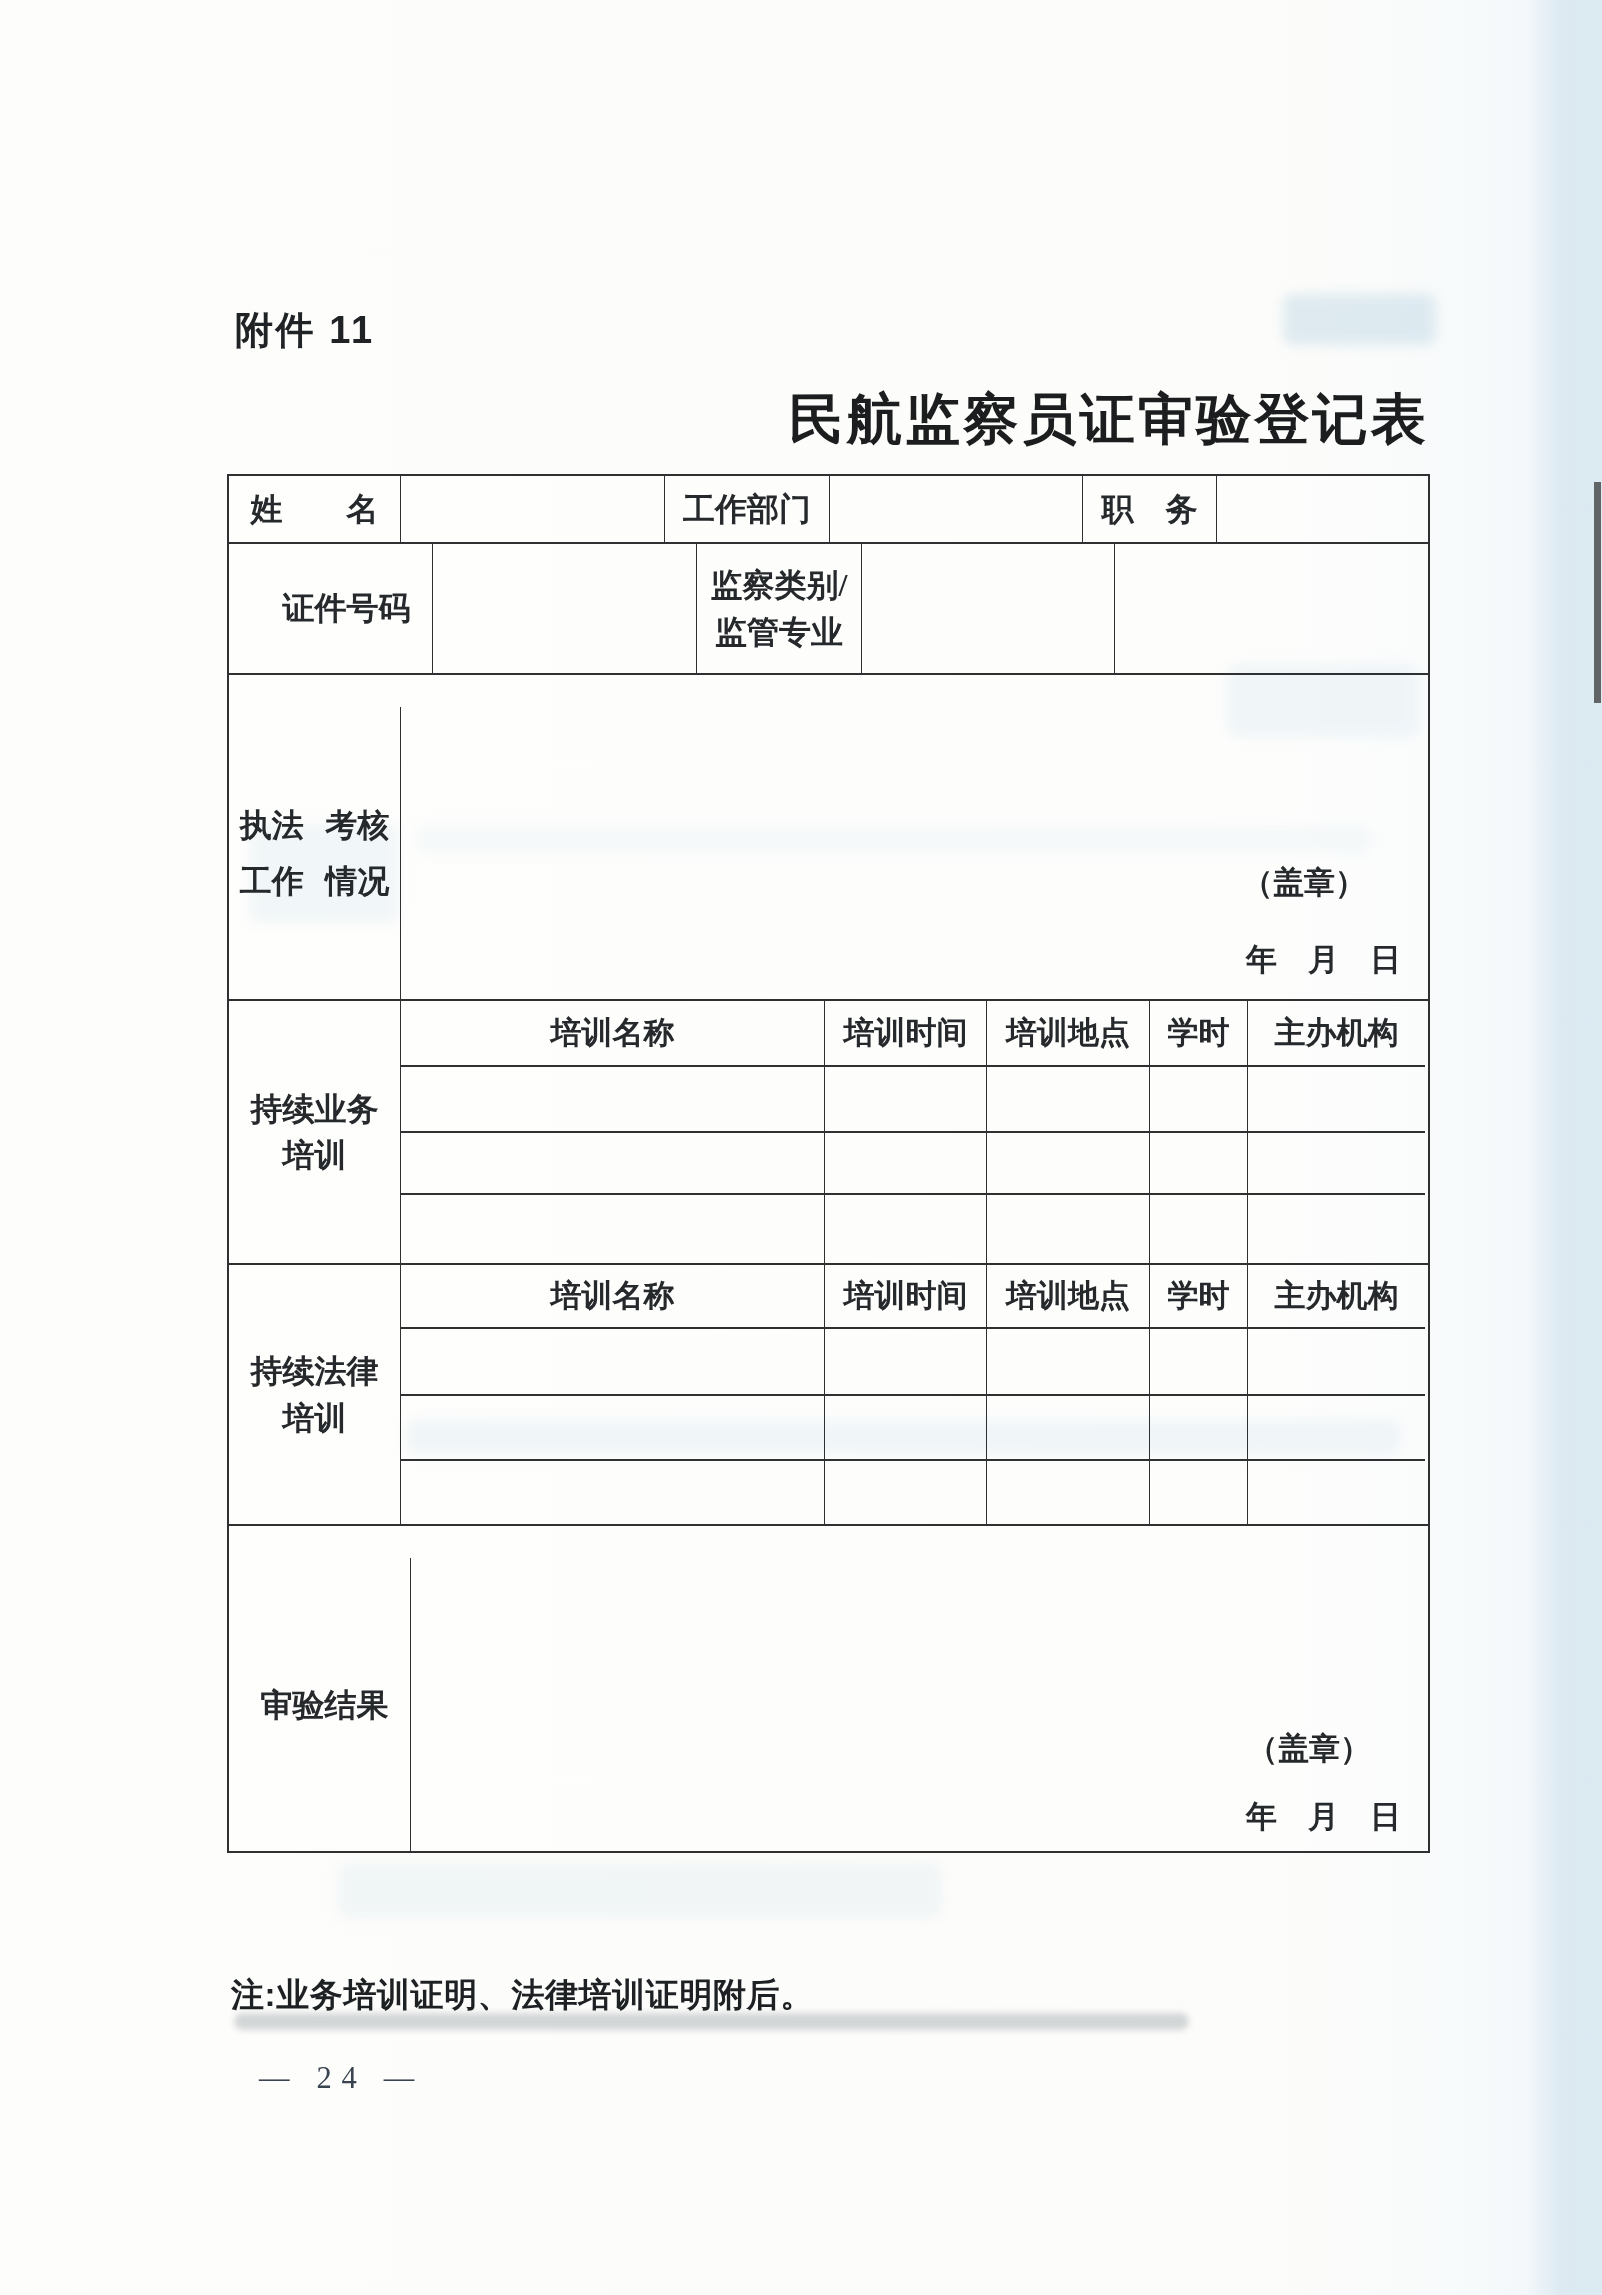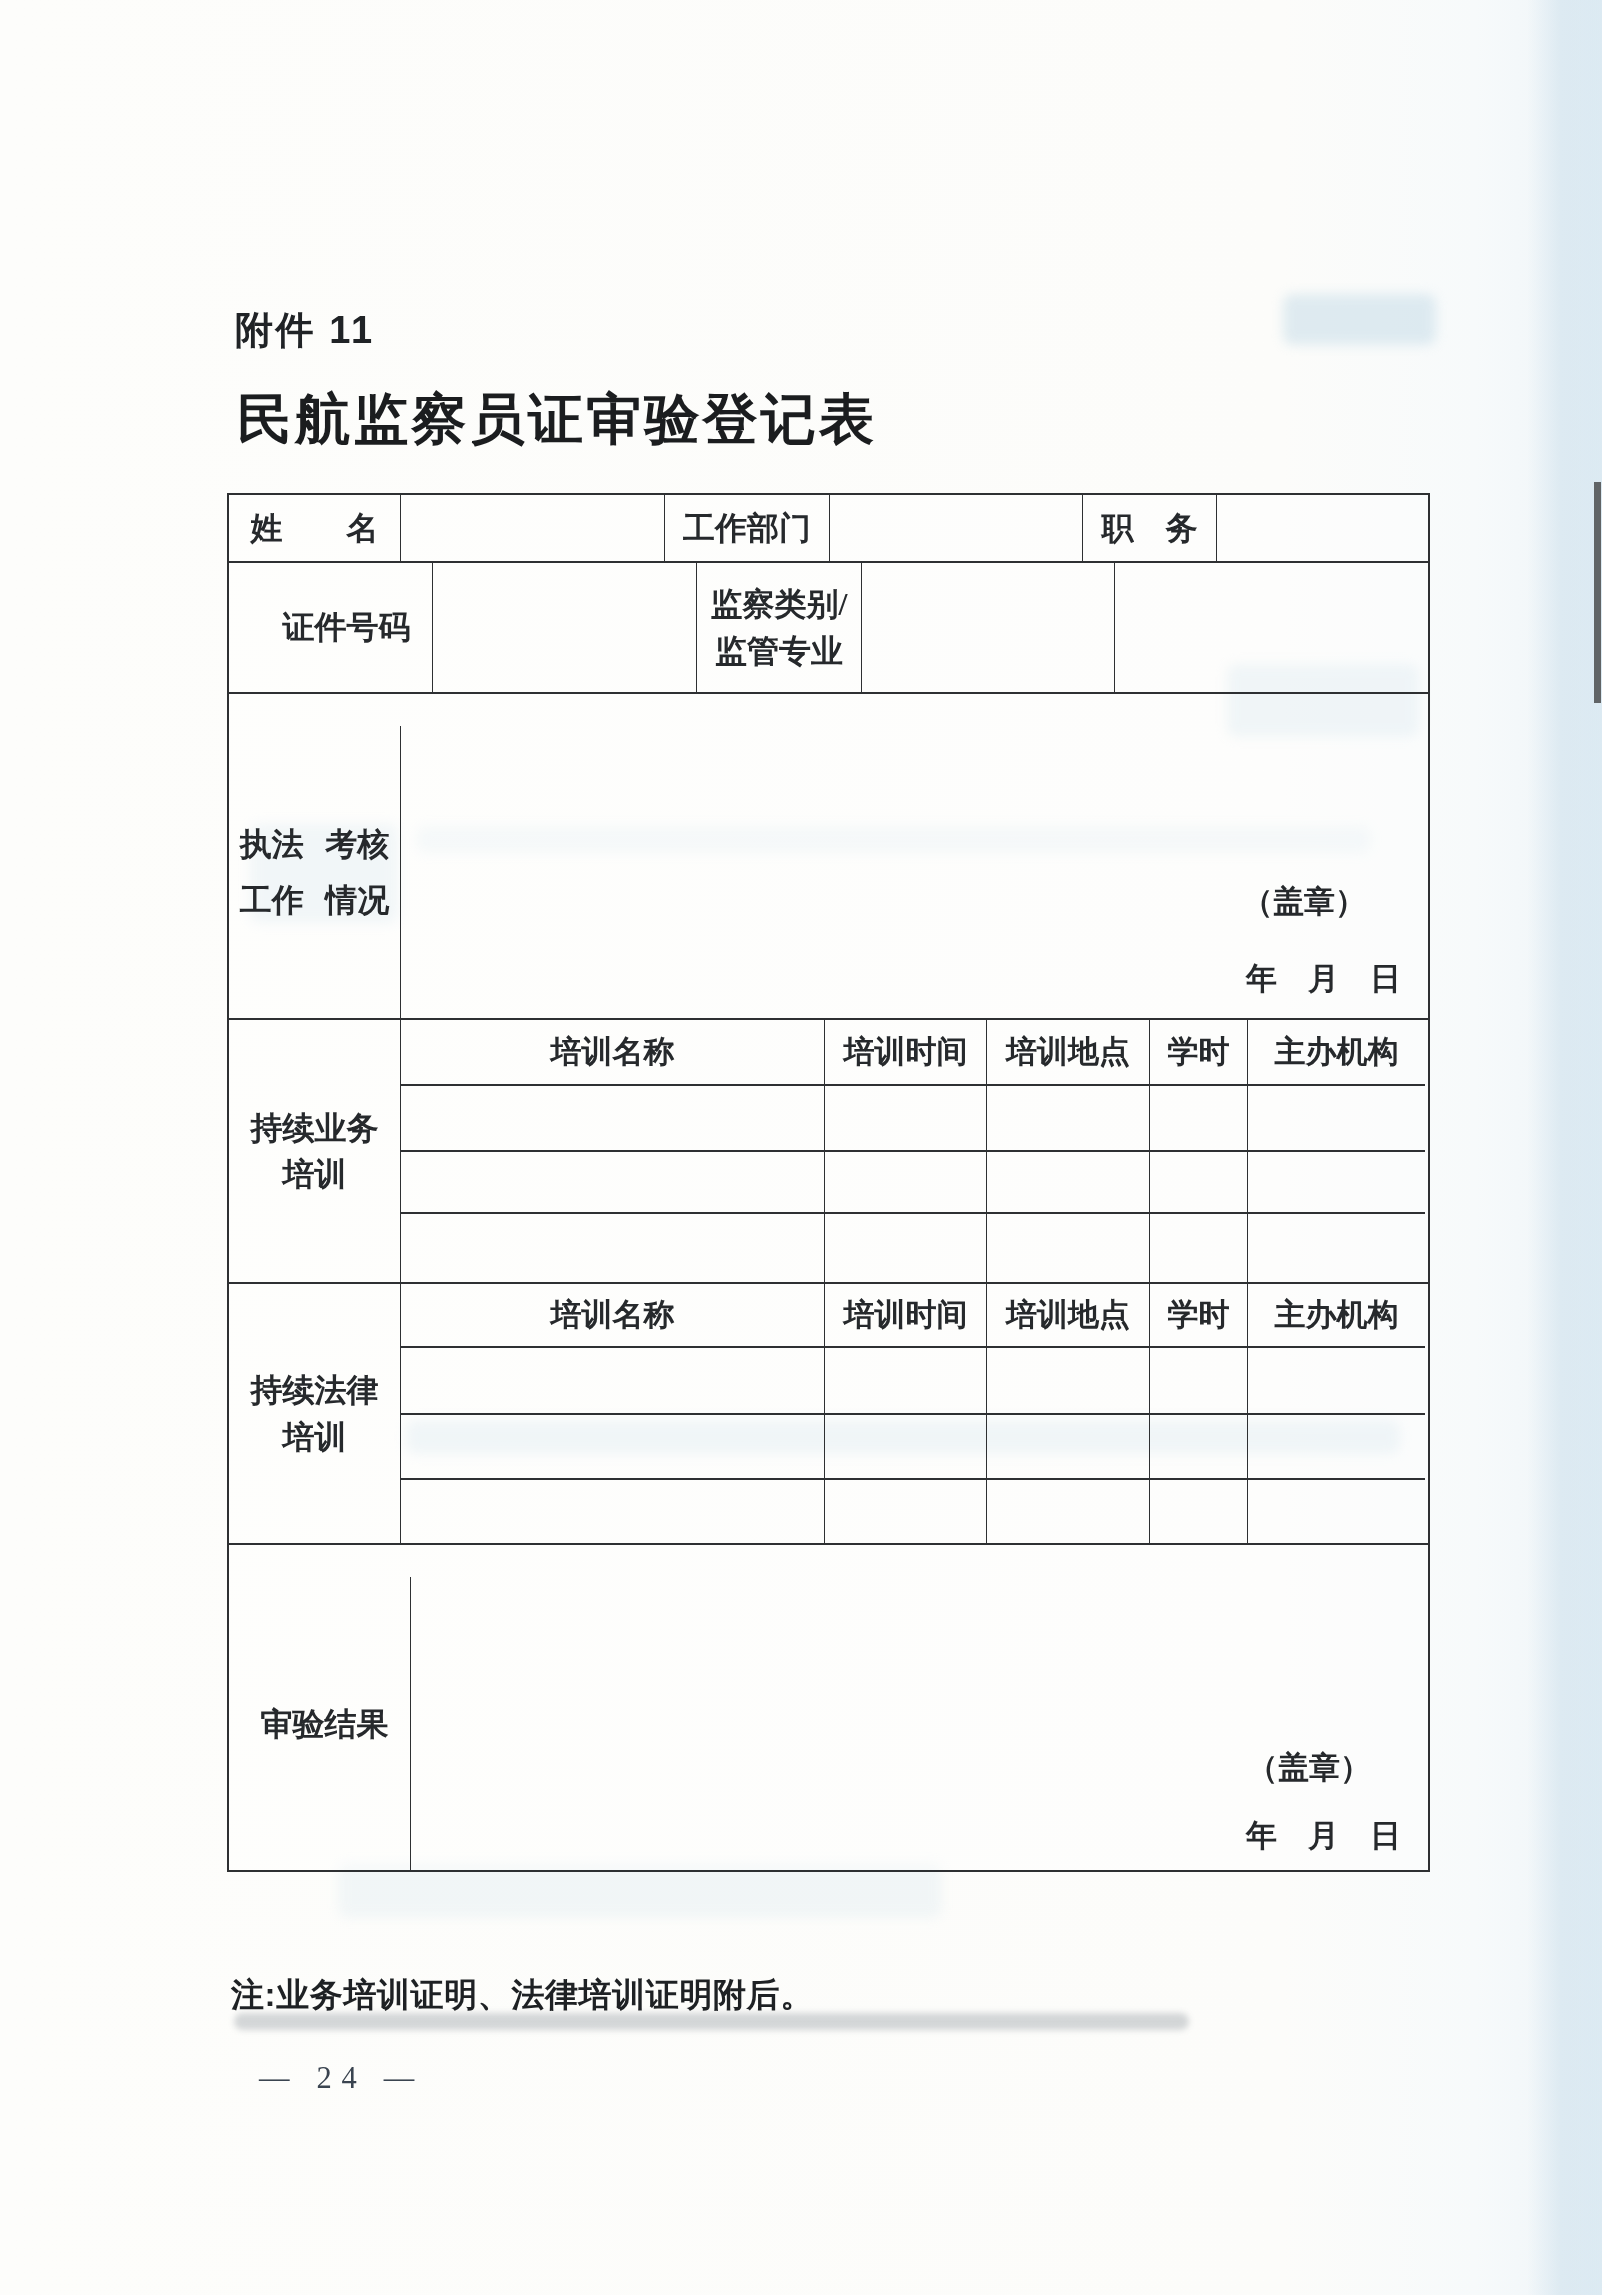--- a/index.html
+++ b/index.html
@@ -32,35 +32,35 @@
   .g3{left:250px;top:824px;width:148px;height:99px;opacity:.28;}
   .g4{left:406px;top:1420px;width:994px;height:34px;opacity:.30;}
   .g5{left:338px;top:1863px;width:604px;height:55px;opacity:.17;}
   .g6{left:234px;top:2013px;width:955px;height:17px;opacity:.25;background:#5a6570;filter:blur(3.2px);}
   
   .attachment{
     position:absolute;left:235px;top:308px;
     font:700 38px/1.2 var(--sans);color:#202326;letter-spacing:2.6px;
   }
   .title{
-    position:absolute;left:237px;top:387px;width:1203px;
-    text-align:left;
+    position:absolute;left:226px;top:387px;width:1203px;
+    text-align:right;
     font:900 55px/1.2 var(--serif);color:#1b1d1f;letter-spacing:3.2px;
   }
   .note{
     position:absolute;left:231px;top:1975px;
     font:700 33px/1.2 var(--sans);color:#1e2124;letter-spacing:0.6px;
   }
   .pageno{
     position:absolute;left:259px;top:2060px;
     font:400 30.5px/1.2 var(--serif);color:#3a4450;letter-spacing:9.7px;
   }
   
   .form{
-    position:absolute;left:227px;top:493px;width:1203px;
+    position:absolute;left:227px;top:474px;width:1203px;
     box-sizing:border-box;border:2.6px solid var(--line);
     background:rgba(255,255,255,.35);
   }
   .sec{display:grid;}
   .sec + .sec{border-top:2.6px solid var(--line);}
   .cell{
     box-sizing:border-box;
     border-right:1.9px solid var(--line);
     display:flex;align-items:center;justify-content:center;
     font:600 32px/1.45 var(--serif);color:var(--ink);

